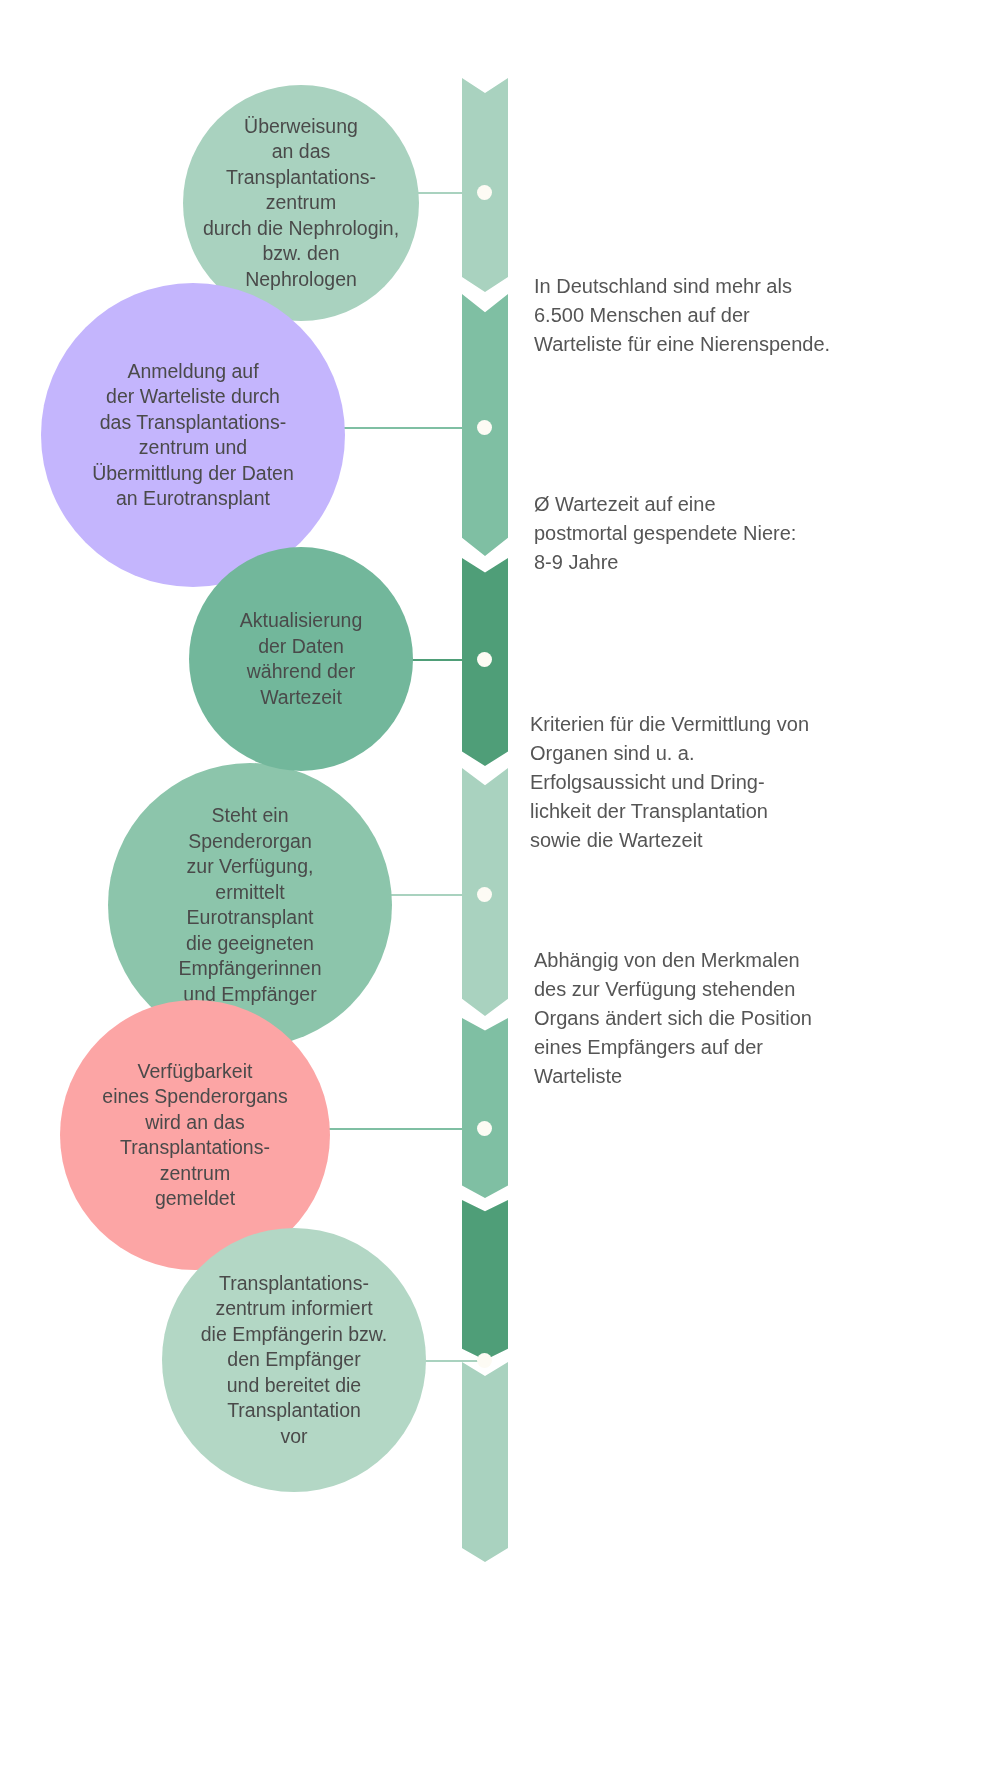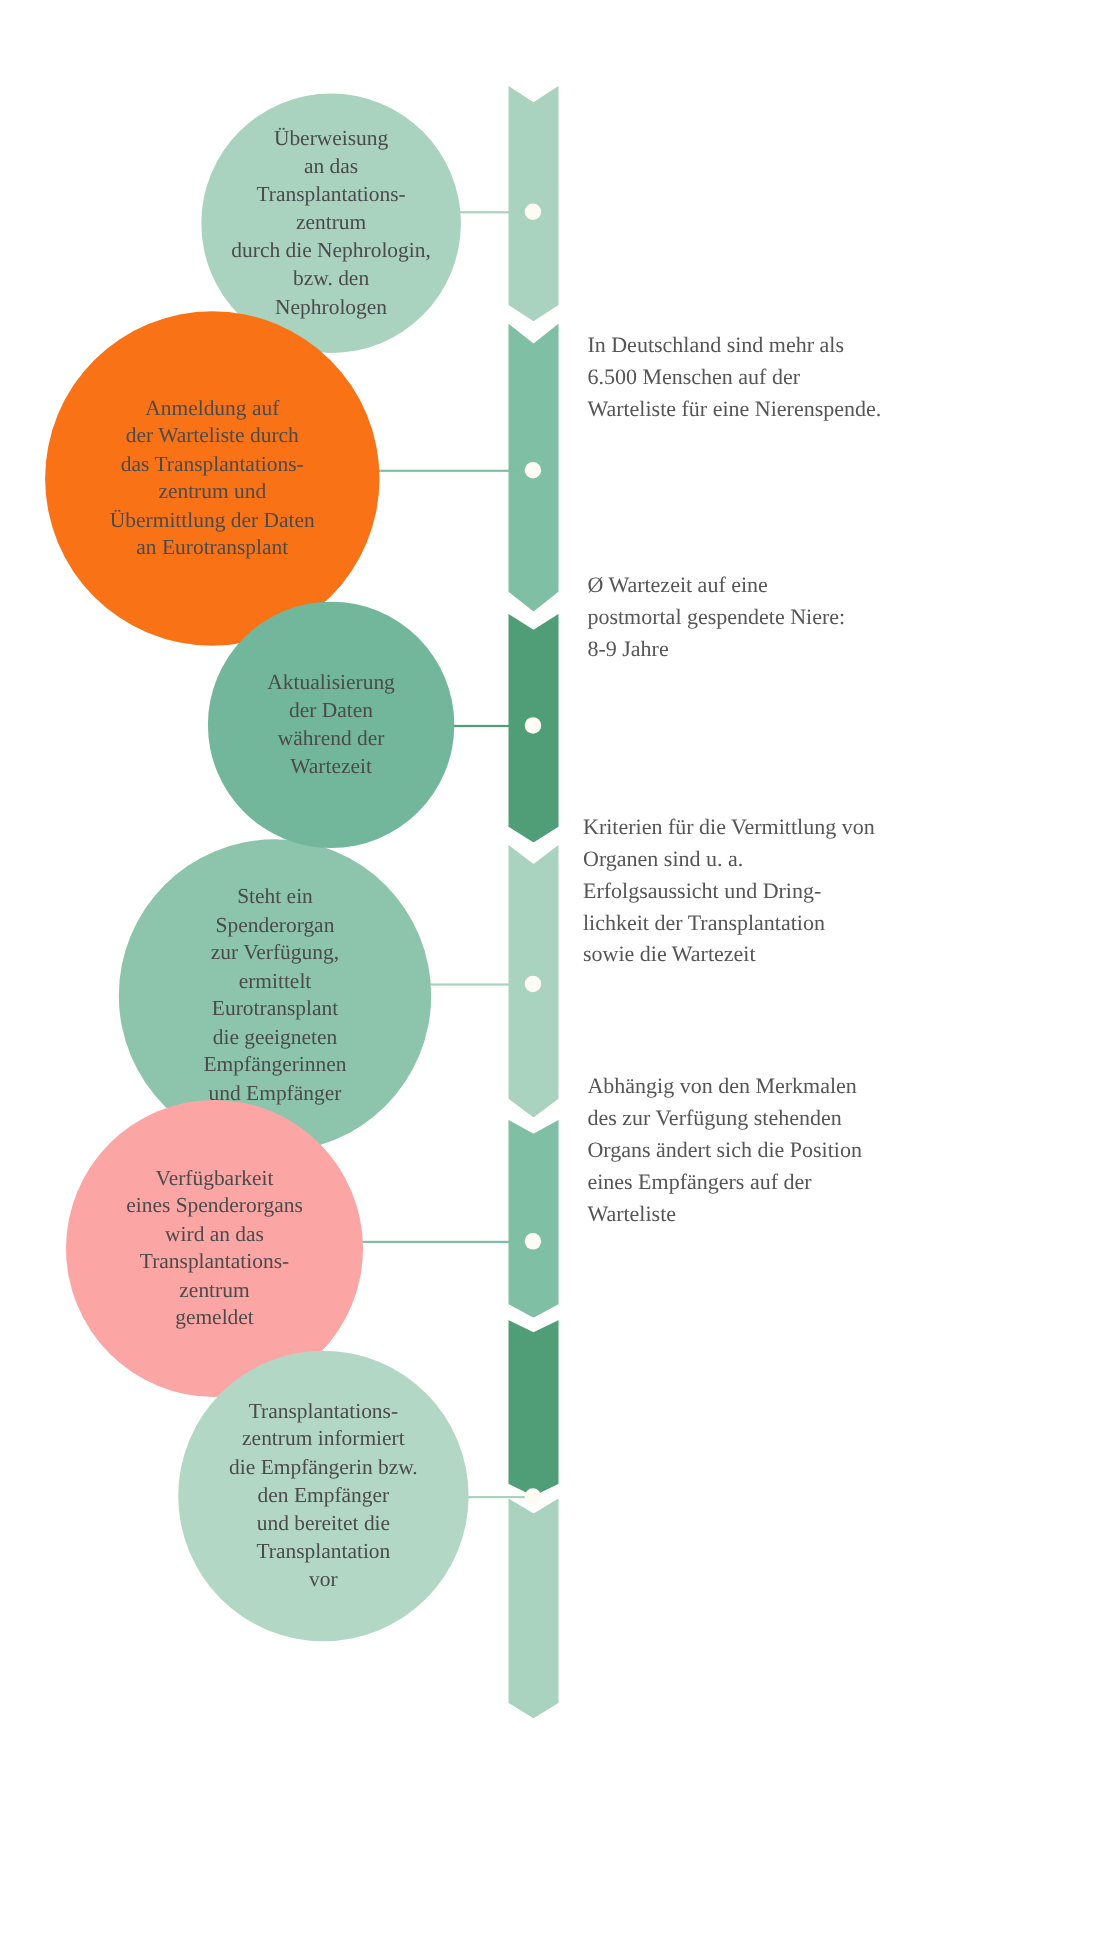--- a/index.html
+++ b/index.html
@@ -10,21 +10,20 @@
   }
   body {
     font-family: "Liberation Sans", sans-serif;
   }
   #stage {
     position: relative;
     width: 1000px;
     height: 1660px;
     background: #ffffff;
     overflow: hidden;
-    font-family: Liberation Serif, serif;
   }
 
   
   .spine {
     position: absolute;
     left: 462px;
     top: 78px;
     width: 46px;
     height: 1404px;
   }
@@ -70,21 +69,20 @@
   }
 
   
   .fact {
     position: absolute;
     color: #555555;
     font-size: 20px;
     line-height: 29px;
     white-space: pre-line;
     text-align: left;
-    margin-top: 28px;
   }
 </style>
 </head>
 <body>
 
 <div id="stage">
 
   <div class="spine">
     <div class="seg" style="top:0px;height:214px;background:#a9d2bf;"></div>
     <div class="seg" style="top:216px;height:262px;background:#7fbfa3;"></div>
@@ -105,21 +103,21 @@
   <div class="bubble" style="left:183px;top:85px;width:236px;height:236px;background:#a9d2bf;">
     <div class="bubble-text">Überweisung
 an das
 Transplantations-
 zentrum
 durch die Nephrologin,
 bzw. den
 Nephrologen</div>
   </div>
 
-  <div class="bubble" style="left:41px;top:283px;width:304px;height:304px;background:#f97316;">
+  <div class="bubble" style="left:41px;top:283px;width:304px;height:304px;background:#c4b5fd;">
     <div class="bubble-text">Anmeldung auf
 der Warteliste durch
 das Transplantations-
 zentrum und
 Übermittlung der Daten
 an Eurotransplant</div>
   </div>
 
   <div class="bubble" style="left:108px;top:763px;width:284px;height:284px;background:#8cc5ab;">
     <div class="bubble-text">Steht ein

